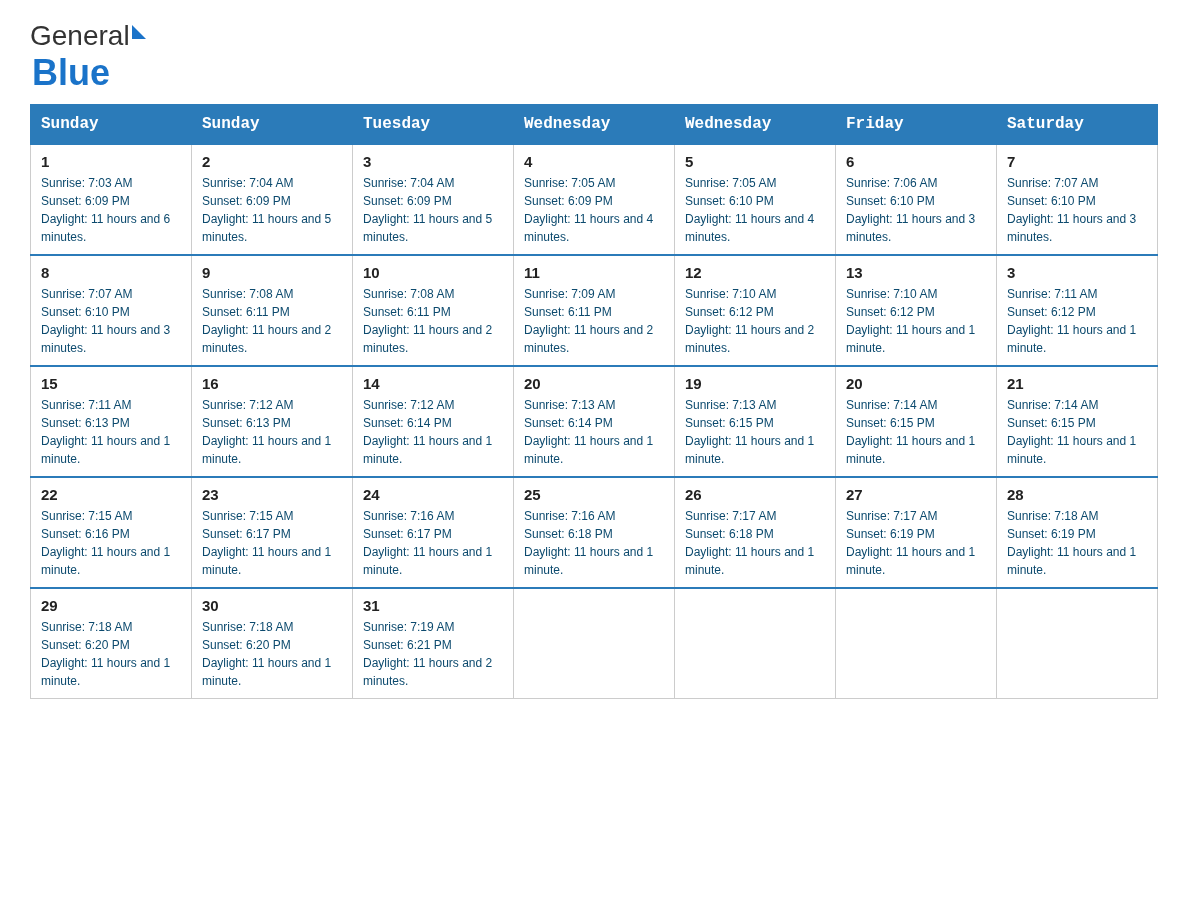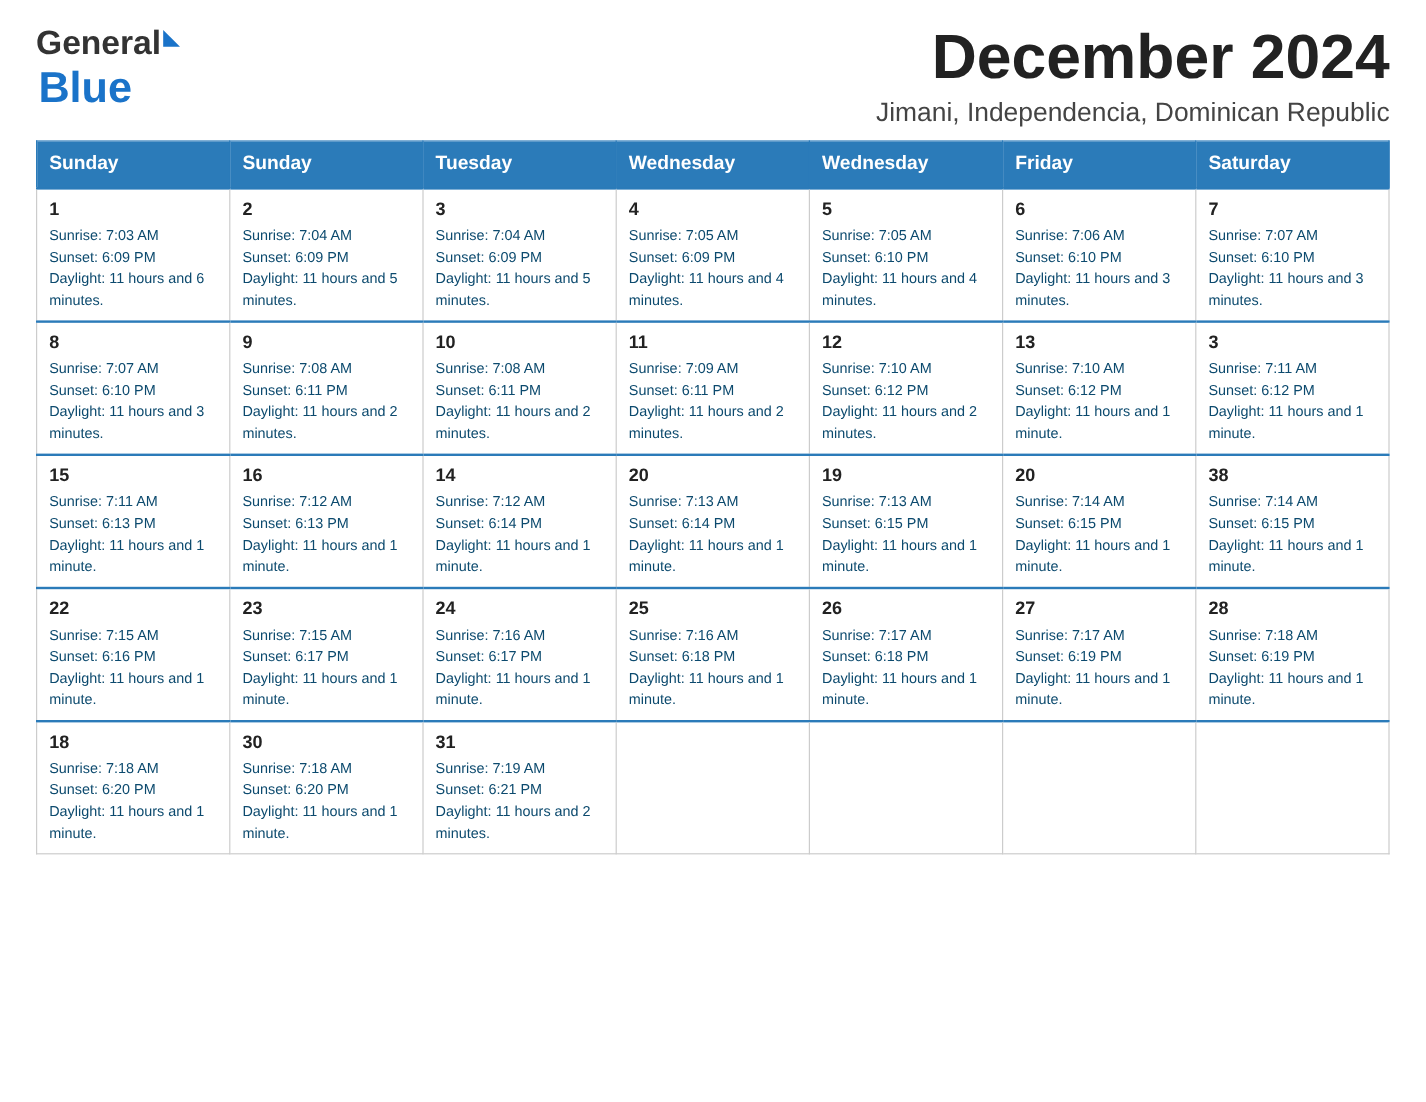--- a/index.html
+++ b/index.html
@@ -18,21 +18,21 @@
     }
     .logo-area {
       display: flex;
       flex-direction: column;
       align-items: flex-start;
     }
     .logo-text {
       display: flex;
       align-items: center;
       font-size: 28px;
-      font-weight: bold;
+      font-weight: normal;
       color: #333;
     }
     .logo-general { color: #333; }
     .logo-blue { color: #1a73c9; }
     .logo-triangle {
       width: 0;
       height: 0;
       border-left: 14px solid #1a73c9;
       border-top: 14px solid transparent;
       border-bottom: 0px solid transparent;
@@ -59,20 +59,21 @@
       margin-top: 8px;
     }
     .calendar-table th {
       background-color: #2b7bb9;
       color: #ffffff;
       font-size: 16px;
       font-weight: bold;
       padding: 10px 10px;
       text-align: left;
       border: 1px solid #2b7bb9;
+      font-family: Liberation Mono, monospace;
     }
     .calendar-table td {
       vertical-align: top;
       padding: 8px 10px;
       border: 1px solid #ccc;
       border-top: 2px solid #2b7bb9;
       font-size: 12.5px;
       color: #333;
       width: calc(100% / 7);
       min-height: 100px;
@@ -102,24 +103,20 @@
 <body>
 
 <div class="header-area">
   <div class="logo-area">
     <div class="logo-text">
       <span class="logo-general">General</span>
       <div class="logo-triangle"></div>
     </div>
     <span class="logo-blue" style="font-size:36px;font-weight:bold;margin-left:2px;">Blue</span>
   </div>
-  <div class="title-area">
-    <div class="month-title">December 2024</div>
-    <div class="location-title">Jimani, Independencia, Dominican Republic</div>
-  </div>
 </div>
 
 <table class="calendar-table">
   <thead>
     <tr>
 
     <th>Sunday</th>
         <th>Sunday</th>
         <th>Tuesday</th>
         <th>Wednesday</th>
@@ -208,21 +205,21 @@
         </td>
         <td>
           <div class="day-number">19</div>
           <div class="day-info">Sunrise: 7:13 AM<br>Sunset: 6:15 PM<br>Daylight: 11 hours and 1 minute.</div>
         </td>
         <td>
           <div class="day-number">20</div>
           <div class="day-info">Sunrise: 7:14 AM<br>Sunset: 6:15 PM<br>Daylight: 11 hours and 1 minute.</div>
         </td>
         <td>
-          <div class="day-number">38</div>
+          <div class="day-number">21</div>
           <div class="day-info">Sunrise: 7:14 AM<br>Sunset: 6:15 PM<br>Daylight: 11 hours and 1 minute.</div>
         </td>
       </tr>
       <tr>
         <td>
           <div class="day-number">22</div>
           <div class="day-info">Sunrise: 7:15 AM<br>Sunset: 6:16 PM<br>Daylight: 11 hours and 1 minute.</div>
         </td>
         <td>
           <div class="day-number">23</div>
@@ -244,21 +241,21 @@
           <div class="day-number">27</div>
           <div class="day-info">Sunrise: 7:17 AM<br>Sunset: 6:19 PM<br>Daylight: 11 hours and 1 minute.</div>
         </td>
         <td>
           <div class="day-number">28</div>
           <div class="day-info">Sunrise: 7:18 AM<br>Sunset: 6:19 PM<br>Daylight: 11 hours and 1 minute.</div>
         </td>
       </tr>
       <tr>
         <td>
-          <div class="day-number">18</div>
+          <div class="day-number">29</div>
           <div class="day-info">Sunrise: 7:18 AM<br>Sunset: 6:20 PM<br>Daylight: 11 hours and 1 minute.</div>
         </td>
         <td>
           <div class="day-number">30</div>
           <div class="day-info">Sunrise: 7:18 AM<br>Sunset: 6:20 PM<br>Daylight: 11 hours and 1 minute.</div>
         </td>
         <td>
           <div class="day-number">31</div>
           <div class="day-info">Sunrise: 7:19 AM<br>Sunset: 6:21 PM<br>Daylight: 11 hours and 2 minutes.</div>
         </td>

